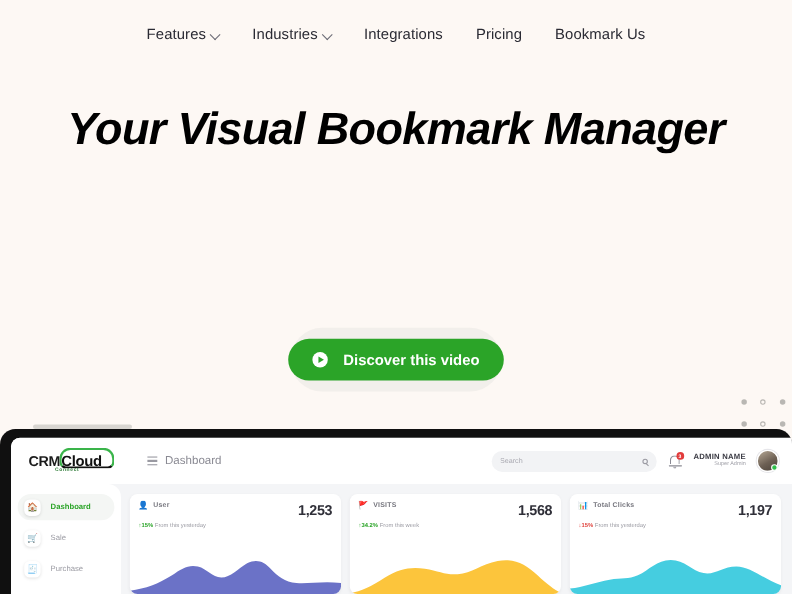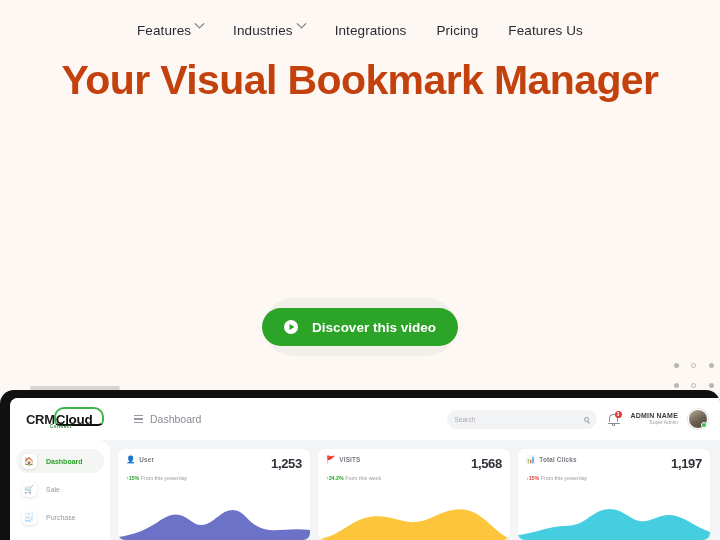--- a/index.html
+++ b/index.html
@@ -17,38 +17,39 @@
   }
 
   
   .nav {
     position: absolute; top: 0; left: 0; width: 720px; height: 60px;
     display: flex; align-items: center; justify-content: center;
     gap: 30px;
     background: #fdf8f4;
   }
   .nav-item {
-    display: flex; align-items: flex-start; gap: 5px;
+    display: flex; align-items: flex-end; gap: 5px;
     font-size: 13.5px; color: #2a2a33; letter-spacing: .1px;
     white-space: nowrap; cursor: pointer;
   }
   .caret {
     display: inline-block; width: 7px; height: 7px;
     border-right: 1.3px solid #6b6b75;
     border-bottom: 1.3px solid #6b6b75;
     transform: rotate(45deg) translate(-2px,-2px);
   }
 
   
   .hero { position: absolute; top: 120; left: 0; width: 720px; text-align: center; }
   .hero-title {
-    margin-top: 57px;
+    margin-top: 94px;
     font-size: 41px; line-height: 46px;
-    font-weight: 700; color: #c2410c;
+    font-weight: 700; color: #000000;
     letter-spacing: -0.6px;
+    font-style: italic;
   }
   .hero-sub {
     margin-top: 26px;
     font-size: 13.2px; line-height: 19px; color: #6f6f79;
   }
 
   
   .cta-wrap {
     position: absolute; top: 298px; left: 50%;
     transform: translateX(-50%);
@@ -254,21 +255,21 @@
       <span>Industries</span>
       <i class="caret"></i>
     </div>
     <div class="nav-item">
       <span>Integrations</span>
     </div>
     <div class="nav-item">
       <span>Pricing</span>
     </div>
     <div class="nav-item">
-      <span>Features Us</span>
+      <span>Bookmark Us</span>
     </div>
   </nav>
 
   <div class="hero">
     <h1 class="hero-title">Your Visual Bookmark Manager</h1>
     <p class="hero-sub">
       <br>
     </p>
   </div>
 

